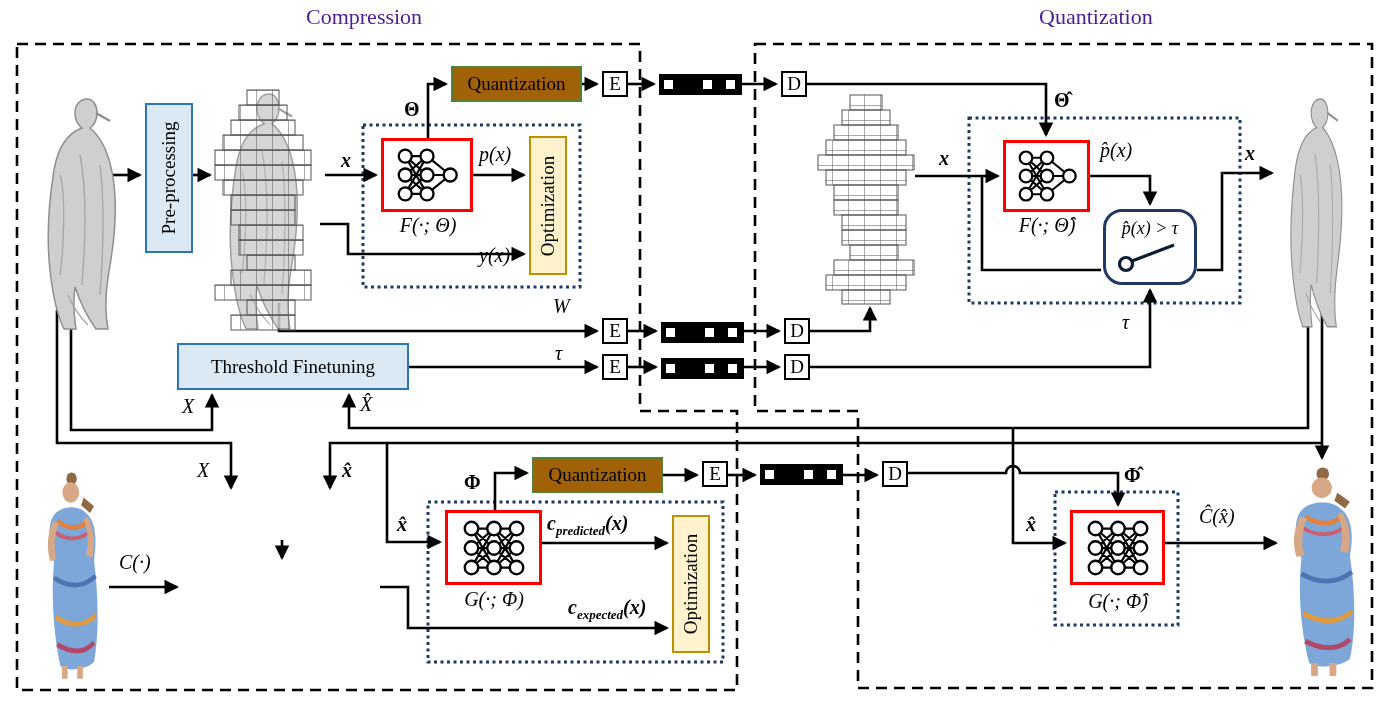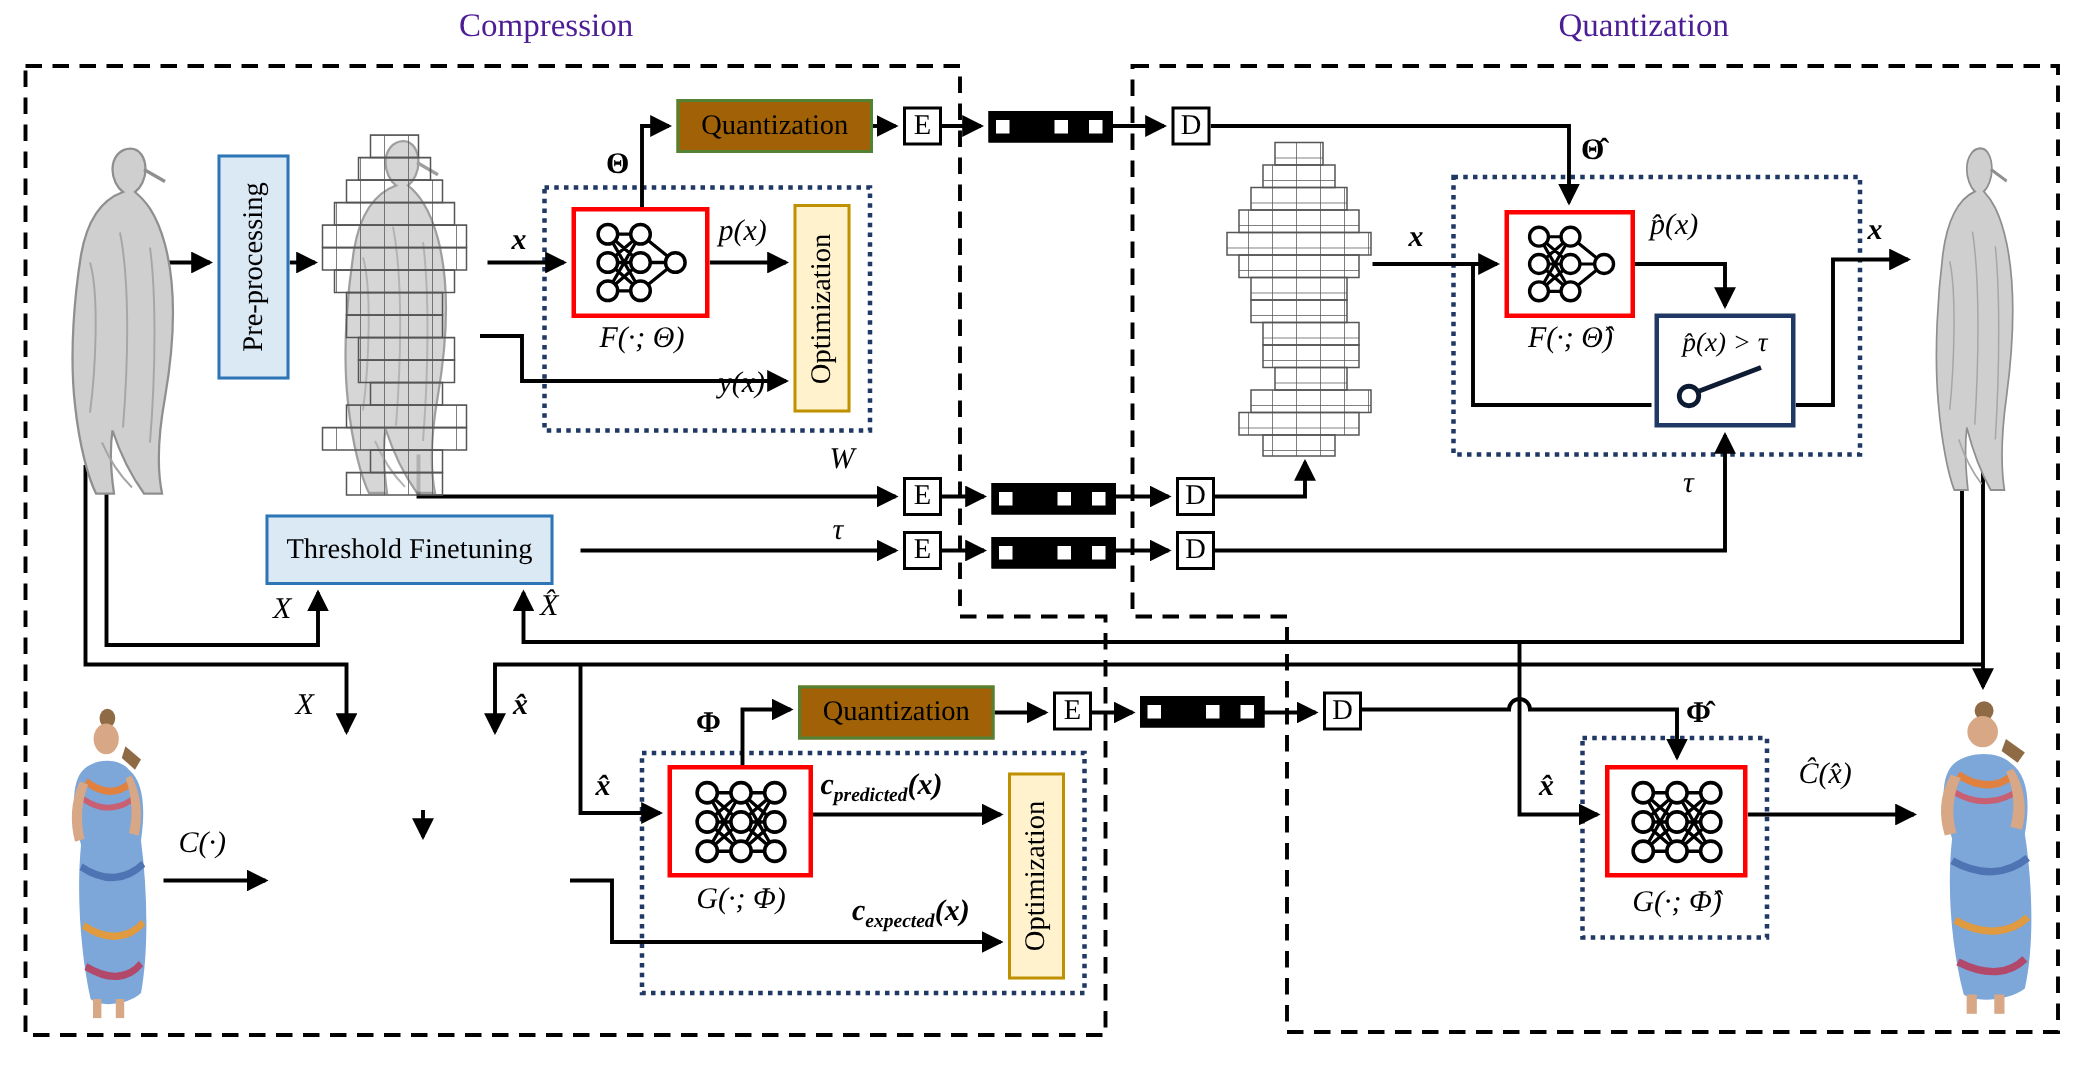--- a/index.html
+++ b/index.html
@@ -17,21 +17,21 @@
   .ed{width:26px;height:26px;border:2.5px solid #000;background:#fff;font-size:19px;z-index:3;}
   .vtext span{transform:rotate(-90deg);white-space:nowrap;display:block;}
   .bitstream{position:absolute;z-index:3;background:#000;border:1px solid #000;width:81px;height:19px;}
   .bitstream i{position:absolute;top:5px;width:9px;height:9px;background:#fff;display:block;}
   .bitstream i.b1{left:4px;} .bitstream i.b2{left:43px;} .bitstream i.b3{left:66px;}
   .sig{position:absolute;z-index:4;font-size:20px;font-style:italic;white-space:nowrap;color:#000;}
   .sig.bold{font-weight:bold;}
   .sig sub{font-size:13px;font-style:italic;margin-top:42px;}
   .title{position:absolute;z-index:4;font-size:22px;color:#4c1d95;white-space:nowrap;margin-left:44px;}
   .nnsvg{display:block;}
-  .switchbox{flex-direction:column;justify-content:flex-start;padding-top:7px;}
+  .switchbox{flex-direction:column;justify-content:flex-start;padding-top:7px;border-radius:19px;}
   .switchbox .cond{font-size:18px;font-style:italic;line-height:1;}
 </style>
 </head>
 <body>
 
 <div id="canvas">
 
   <svg class="layer" width="1392" height="711" viewBox="0 0 1392 711">
     <defs>
       <marker id="arr" viewBox="0 0 10 10" refX="8.6" refY="5" markerWidth="5.6" markerHeight="5.6" orient="auto-start-reverse">
@@ -187,21 +187,21 @@
         <circle cx="50" cy="14" r="9"></circle>
           <circle cx="50" cy="40" r="9"></circle>
           <circle cx="50" cy="66" r="9"></circle>
         <circle cx="82" cy="40" r="9"></circle>
       </g>
     </svg>
   </div>
   <div class="box gold vtext" style="left:529px;top:136px;width:38px;height:139px;">
     <span>Optimization</span>
   </div>
-  <div class="box blue" style="left:177px;top:343px;width:192px;height:47px;">
+  <div class="box blue" style="left:177px;top:343px;width:232px;height:47px;">
     <span>Threshold Finetuning</span>
   </div>
 
   <div class="box ed" style="left:602px;top:318px;">
     <span>E</span>
   </div>
   <div class="bitstream" style="left:661px;top:322px;">
       <i class="b1"></i>
       <i class="b2"></i>
       <i class="b3"></i>

